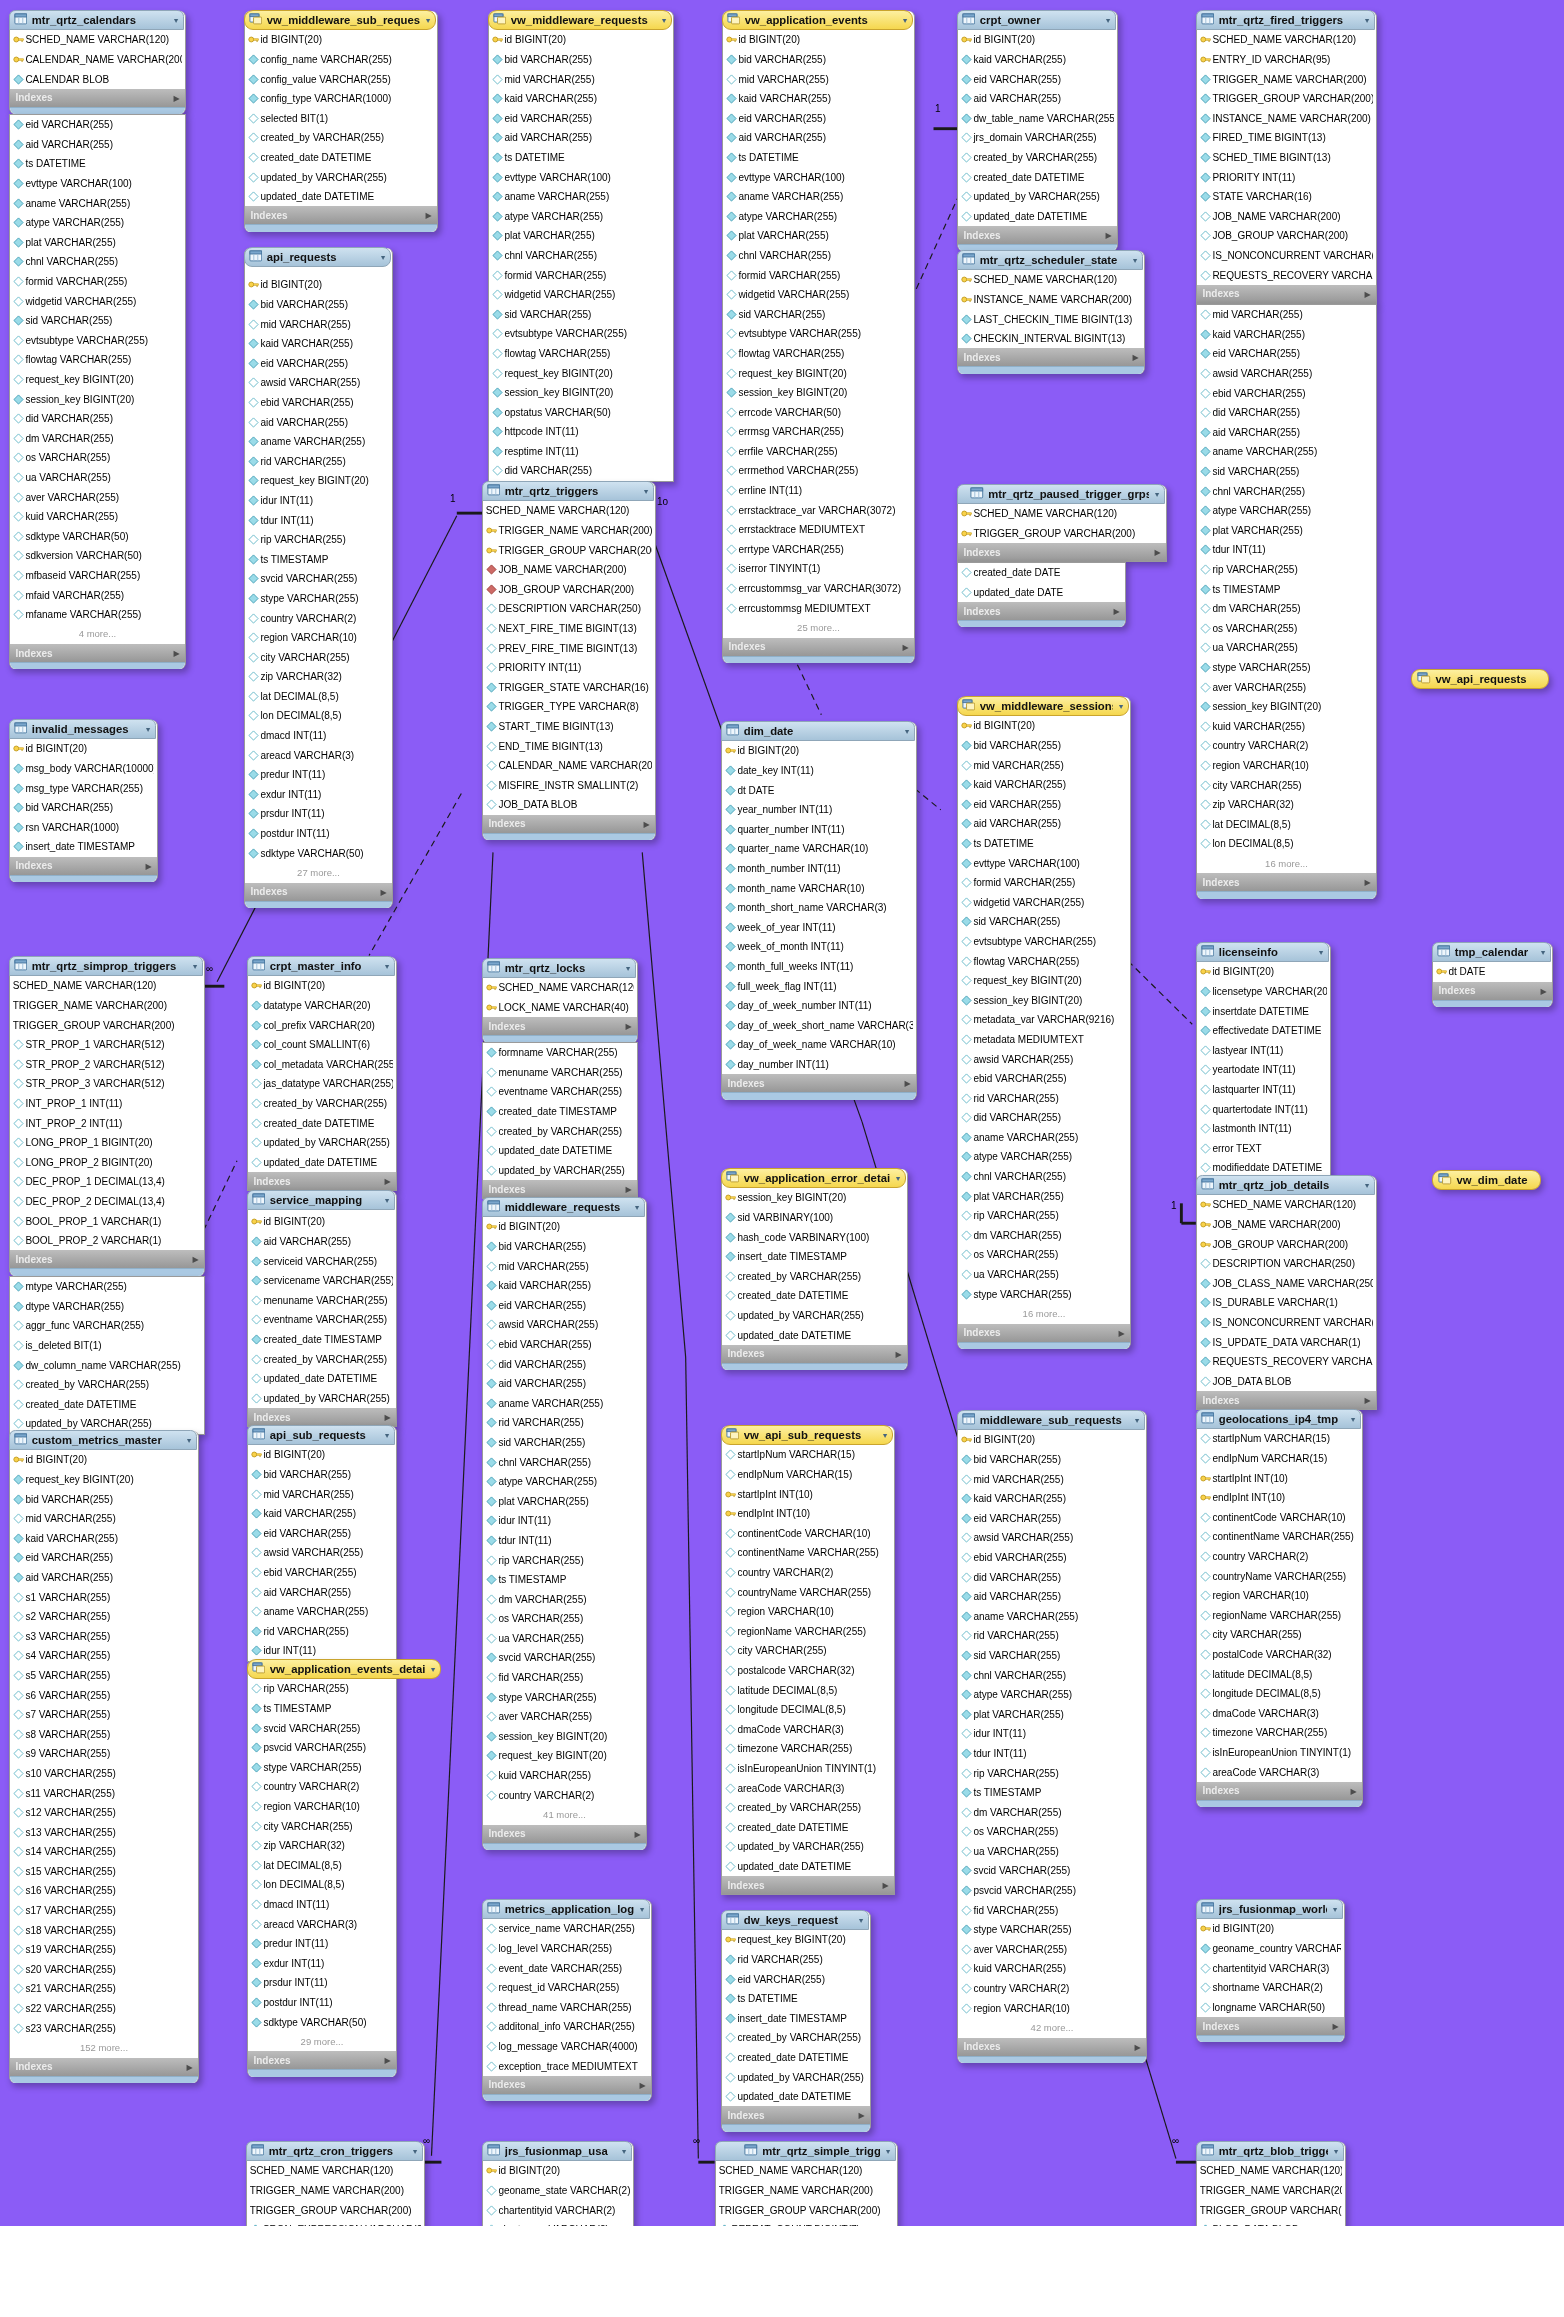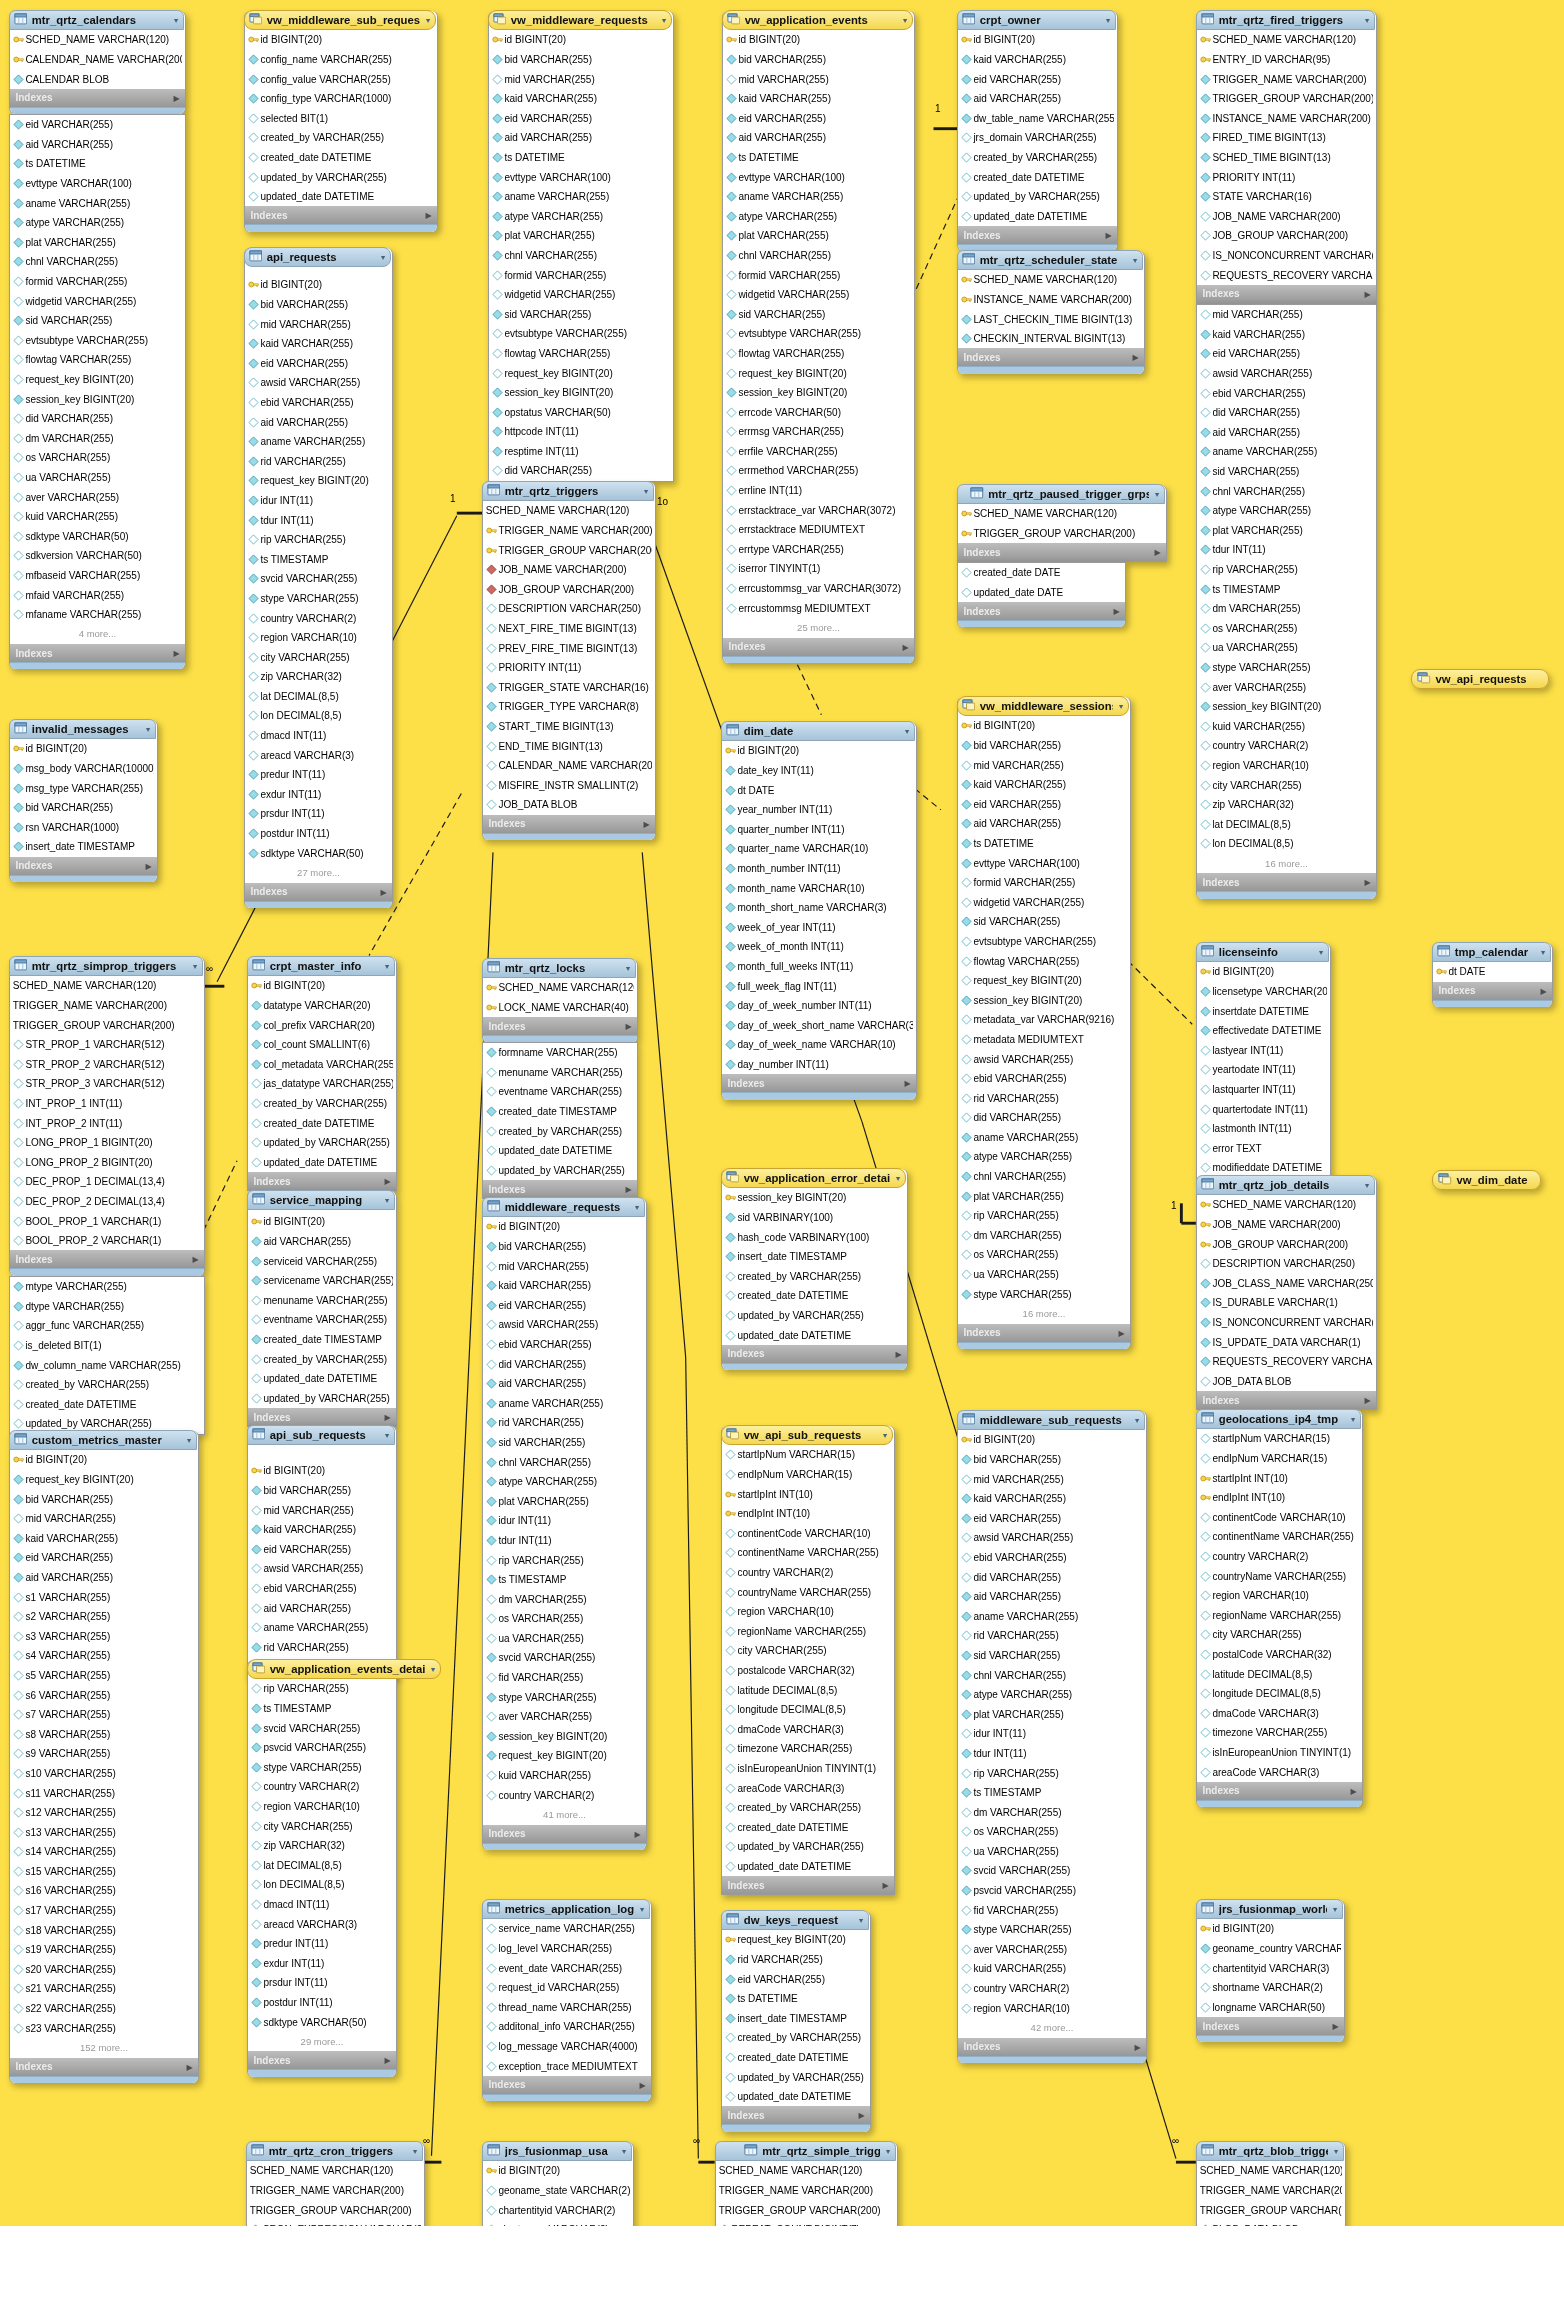--- a/index.html
+++ b/index.html
@@ -1,17 +1,17 @@
 <!DOCTYPE html>
 <html style="font-size:14.5px"><head>
 <meta charset="utf-8">
 <style>
   html,body{margin:0;padding:0;}
   body{font-family:"Liberation Sans","DejaVu Sans",sans-serif;background:#ffffff;}
-  #canvas{position:relative;width:1564px;height:2226px;background:#fde047;overflow:hidden;}
+  #canvas{position:relative;width:1564px;height:2226px;background:#8b5cf6;overflow:hidden;}
   #wires{position:absolute;left:0;top:0;z-index:0;}
   .tbox{position:absolute;z-index:2;background:#ffffff;border:0.9px solid #9a9a9a;
         box-shadow:2.7px 3.6px 6.3px rgba(0,0,0,.28);border-radius:0;}
   .tbox.hashdr{border-top:none;border-radius:6.3px 6.3px 0 0;}
   .tbox.hasstrip{border-radius:0 0 6.3px 6.3px;border-bottom:none;}
   .tbox.hashdr.hasstrip{border-radius:6.3px;}
   .thdr{height:20px;display:flex;align-items:center;gap:4.5px;padding:0 3.6px;
         box-sizing:border-box;border:0.9px solid #8fa6b8;border-radius:6.3px 6.3px 0 0;
         background:linear-gradient(#cfe2f0,#a6c3d9);position:relative;}
   .thdr.view{background:linear-gradient(#fdf0a0,#f5d74e);border-color:#c9a42e;border-radius:9px;}
@@ -1387,21 +1387,21 @@
           </span>
           <span class="txt">updated_by VARCHAR(255)</span>
         </div>
       </div>
       <div class="ixbar">
         <span>Indexes</span>
         <span class="ixarr">▶</span>
       </div>
     </div>
     <div class="tbox hashdr" style="left: 247px; top: 1426px; width: 148px;">
-      <div class="thdr" style="width:148px;margin:-0.9px 0 16px -0.9px;">
+      <div class="thdr" style="width:148px;margin:-0.9px 0 0 -0.9px;">
         <span><svg width="13.6" height="11.8" viewBox="0 0 15 13">
             <rect x="1" y="1" width="13" height="11" rx="1" fill="#eef6fc" stroke="#46759e"></rect>
             <rect x="1" y="1" width="13" height="3.4" fill="#7aa6cc" stroke="#46759e"></rect>
             <line x1="5.3" y1="4.4" x2="5.3" y2="12" stroke="#9cbcd6"></line>
             <line x1="9.7" y1="4.4" x2="9.7" y2="12" stroke="#9cbcd6"></line>
           </svg></span>
         <span class="ttl">api_sub_requests</span>
         <span class="coll">▼</span>
       </div>
       <div class="rows">

